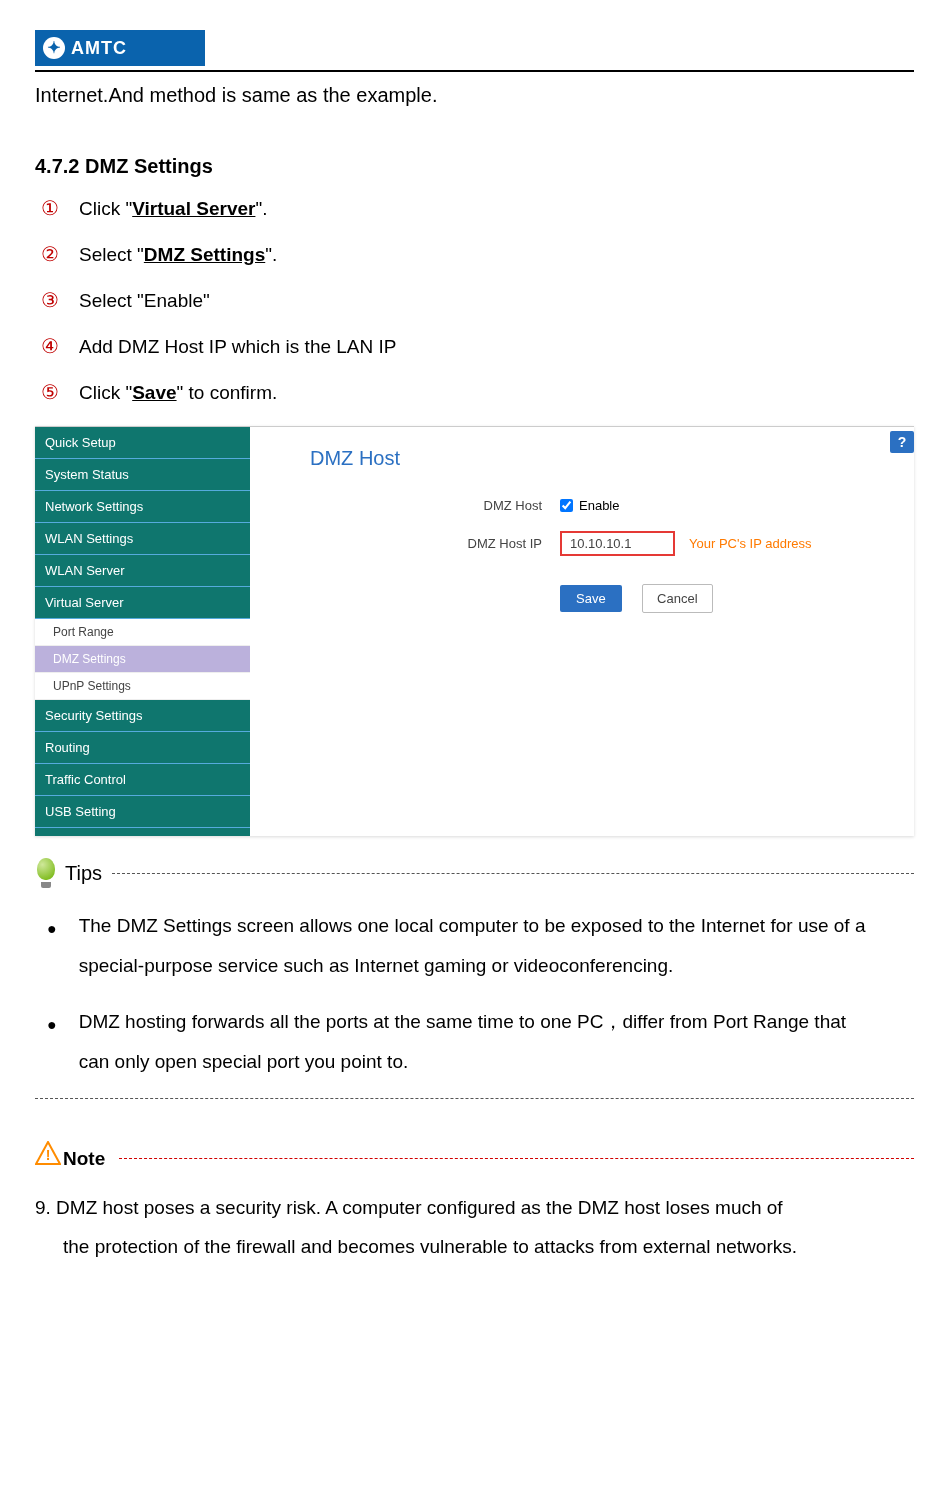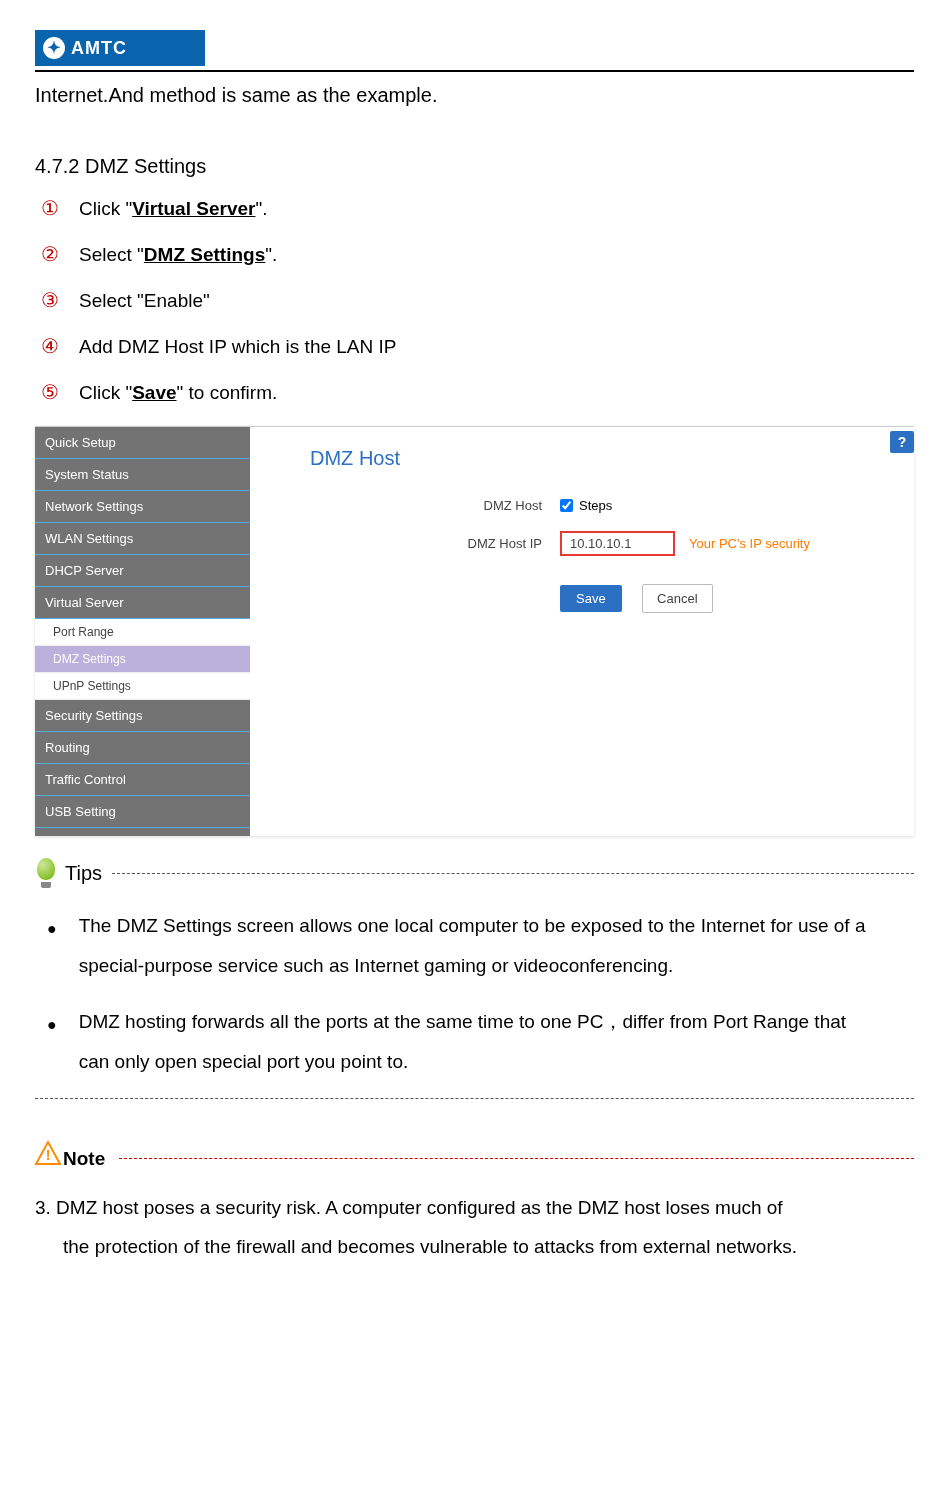--- a/index.html
+++ b/index.html
@@ -3,29 +3,29 @@
 <meta charset="utf-8">
 <style>
   * { box-sizing: border-box; margin: 0; padding: 0; }
   body { font-family: Arial, "Helvetica Neue", Helvetica, sans-serif; color: #000; width: 949px; background: #fff; }
   .page { padding: 30px 35px 40px 35px; }
   .logo-bar { width: 170px; height: 36px; background: #0a63ad; display: flex; align-items: center; padding-left: 8px; }
   .logo-glyph { display:inline-block; width:22px; height:22px; border-radius:50%; background:#fff; color:#0a63ad; font-weight:bold; text-align:center; line-height:22px; font-size:16px; }
   .logo-text { font-weight: bold; color:#fff; letter-spacing:1px; font-size:18px; margin-left:6px; }
   .hr-top { border: none; border-top: 2px solid #000; margin-top: 4px; }
   .intro { font-size: 20px; margin-top: 12px; }
-  .section-heading { font-weight: normal; font-size: 20px; margin-top: 48px; }
+  .section-heading { font-weight: bold; font-size: 20px; margin-top: 48px; }
   .set-steps { color: #1f4e79; font-weight: bold; font-size: 19px; margin-top: 8px; }
   .steps { margin-top: 18px; }
   .step-row { display:flex; align-items:baseline; margin-bottom: 22px; font-size:19px; }
   .step-num { color:#c00000; font-size:20px; display:inline-block; width:30px; text-align:center; margin-right:14px; }
   .step-link { font-weight:bold; text-decoration:underline; }
   .step-link2 { font-weight:bold; text-decoration:underline; }
   .screenshot { margin-top:4px; display:flex; border-top:1px solid #ccc; position:relative; min-height:410px; box-shadow:0 1px 3px rgba(0,0,0,0.15); }
-  .sidebar { width:215px; background:#737373; }
+  .sidebar { width:215px; background:#0f766e; }
   .sidebar-item { color:#fff; font-size:13px; padding:8px 10px; border-bottom:1px solid #55abdd; }
   .sub-item { background:#fff; color:#444; font-size:12px; padding:6px 10px 6px 18px; border-bottom:1px solid #eee; }
   .sub-item.active { background:#bbb1dc; color:#fff; }
   .pane { flex:1; padding:20px 30px; position:relative; }
   .help-icon { position:absolute; right:0; top:4px; width:24px; height:22px; background:#2b70c2; color:#fff; text-align:center; line-height:22px; font-weight:bold; font-size:14px; border-radius:2px; }
   .pane-title { color:#2b70c2; font-size:20px; margin-left:30px; margin-bottom:28px; }
   .form-row { display:flex; align-items:center; margin-bottom:10px; }
   .form-label { width:160px; text-align:right; font-size:13px; color:#444; padding-right:18px; }
   .enable-chk { margin-right:6px; }
   .ip-box { border:2px solid #e53935; padding:3px 8px; width:115px; font-size:13px; color:#444; }
@@ -94,42 +94,42 @@
       </span>
     </div>
   </div>
 
   <div class="screenshot">
     <div class="sidebar">
       <div class="sidebar-item">Quick Setup</div>
       <div class="sidebar-item">System Status</div>
       <div class="sidebar-item">Network Settings</div>
       <div class="sidebar-item">WLAN Settings</div>
-      <div class="sidebar-item">DHCP Server</div>
+      <div class="sidebar-item">WLAN Server</div>
       <div class="sidebar-item">Virtual Server</div>
       <div class="sub-item">Port Range</div>
       <div class="sub-item active">DMZ Settings</div>
       <div class="sub-item">UPnP Settings</div>
       <div class="sidebar-item">Security Settings</div>
       <div class="sidebar-item">Routing</div>
       <div class="sidebar-item">Traffic Control</div>
       <div class="sidebar-item">USB Setting</div>
     </div>
     <div class="pane">
       <div class="help-icon">?</div>
       <div class="pane-title">DMZ Host</div>
       <div class="form-row" style="margin-left:120px;">
         <div class="form-label">DMZ Host</div>
         <input type="checkbox" class="enable-chk" checked="" style="">
-        <span style="font-size:13px;">Steps</span>
+        <span style="font-size:13px;">Enable</span>
       </div>
       <div class="form-row" style="margin-left:120px;margin-top:18px;">
         <div class="form-label">DMZ Host IP</div>
         <div class="ip-box">10.10.10.1</div>
-        <span class="annotation">Your PC's IP security</span>
+        <span class="annotation">Your PC's IP address</span>
       </div>
       <div class="btn-row" style="margin-left:280px;">
         <button class="btn-save">Save</button>
         <button class="btn-cancel">Cancel</button>
       </div>
     </div>
   </div>
 
   <div class="tips-head">
     <span class="bulb">
@@ -160,16 +160,16 @@
       <svg width="26" height="24">
           <polygon points="13,1 25,23 1,23" fill="#fff" stroke="#ff8c00" stroke-width="2"></polygon>
           <text x="13" y="19" text-anchor="middle" font-size="14" fill="#ff8c00" font-weight="bold">!</text>
         </svg>
     </span>
     <span class="note-label">Note</span>
     <span class="note-dash"></span>
   </div>
 
   <div class="note-body">
-    <span>3. DMZ host poses a security risk. A computer configured as the DMZ host loses much of</span>
+    <span>9. DMZ host poses a security risk. A computer configured as the DMZ host loses much of</span>
     <span class="note-indent">the  protection  of  the  firewall  and  becomes  vulnerable  to  attacks  from  external networks.</span>
   </div>
 </div>
 
 </body></html>

